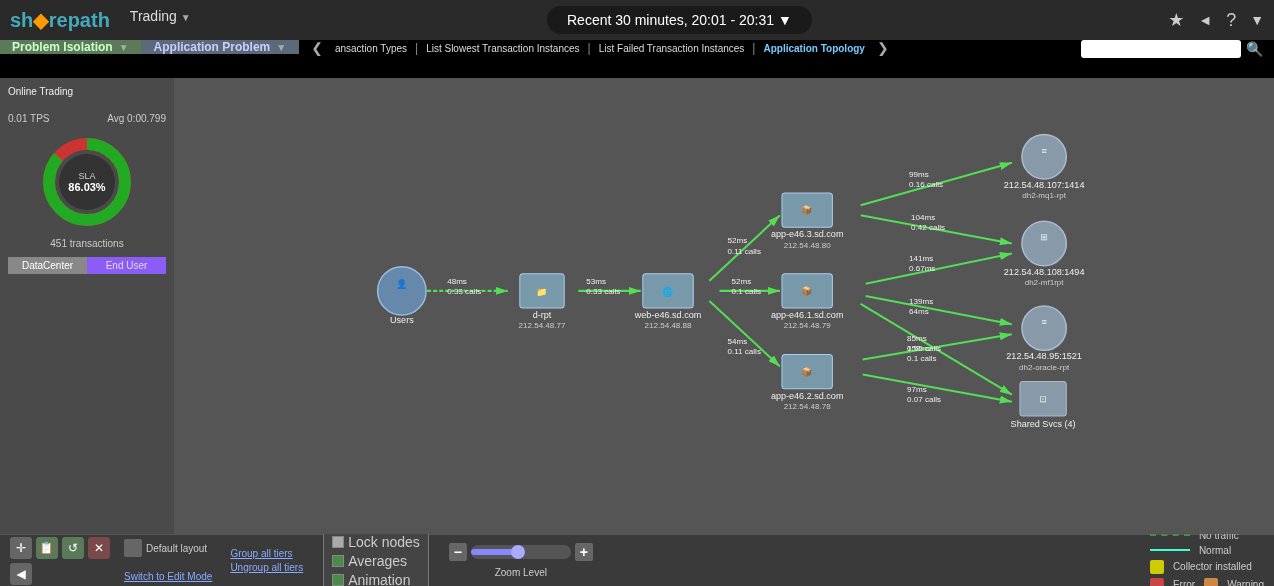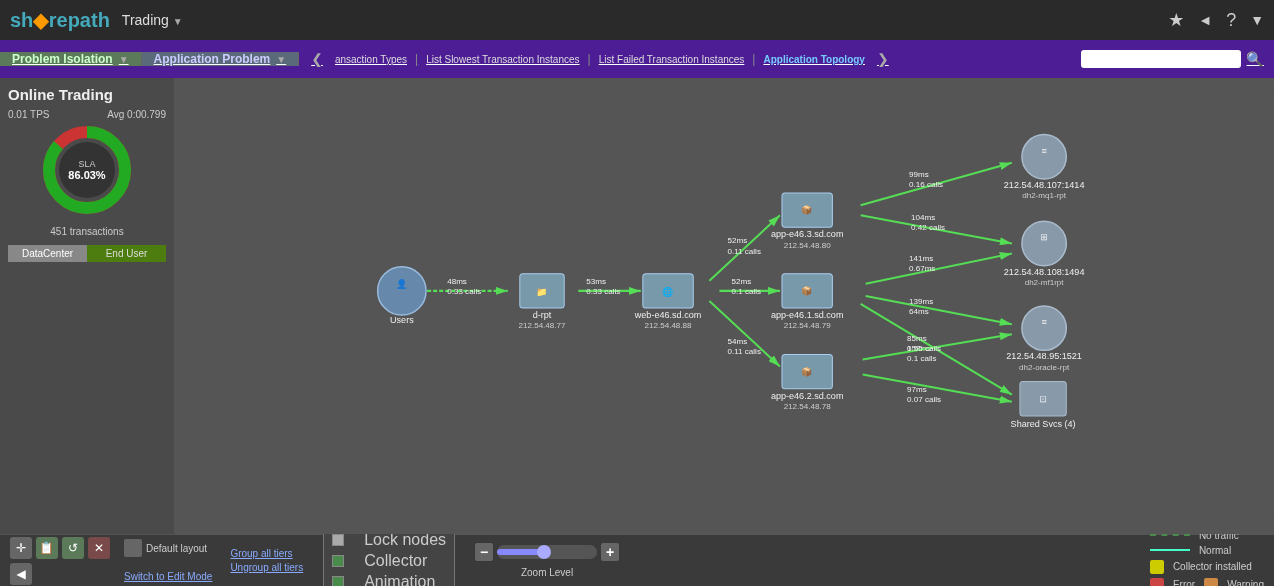--- a/index.html
+++ b/index.html
@@ -7,40 +7,39 @@
 
     
     #top-bar {
       background: #2a2a2a;
       height: 40px;
       display: flex;
       align-items: center;
       padding: 0 10px;
       justify-content: space-between;
     }
-    #logo-area { display: flex; align-items: center; gap: 12px; }
+    #logo-area { display: flex; align-items: flex-start; gap: 20px; }
     #logo-text { font-size: 20px; font-weight: bold; color: #fff; }
     #logo-text span { color: #4ab; }
     #app-name { color: #ddd; font-size: 14px; }
     #time-display {
       background: #1a1a1a;
       border-radius: 20px;
       padding: 6px 20px;
       font-size: 14px;
       color: #fff;
     }
     #top-right { display: flex; align-items: center; gap: 14px; color: #ccc; font-size: 18px; }
 
     
     #nav-bar {
-      background: #4c1d95;
+      background: #000000;
       height: 38px;
       display: flex;
-      align-items: center;
-      text-decoration: underline;
+      align-items: flex-start;
     }
     .nav-dropdown {
       display: flex;
       align-items: center;
       padding: 0 12px;
       font-size: 12px;
       font-weight: bold;
       cursor: pointer;
       gap: 6px;
       border-right: 1px solid #666;
@@ -101,30 +100,31 @@
 
     
     #left-panel {
       width: 175px;
       background: #4a4a4a;
       border-right: 1px solid #555;
       flex-shrink: 0;
       padding: 8px;
     }
     #online-trading-title {
-      font-size: 15px;
-      font-weight: bold;
+      font-size: 10px;
+      font-weight: normal;
       color: #eee;
-      margin-bottom: 6px;
+      margin-bottom: 16px;
     }
     #tps-row {
       display: flex;
       justify-content: space-between;
       font-size: 10px;
       color: #ccc;
+      margin-bottom: 8px;
     }
     #sla-circle-container {
       display: flex;
       justify-content: center;
       margin-bottom: 6px;
       align-items: flex-end;
     }
     #transactions-text {
       text-align: center;
       font-size: 10px;
@@ -133,21 +133,21 @@
     }
     #datacenter-tabs {
       display: flex;
     }
     .dc-tab {
       flex: 1;
       text-align: center;
       padding: 3px 0;
       font-size: 10px;
       cursor: pointer;
-      background: #4d7c0f;
+      background: #8b5cf6;
       color: #ddd;
     }
     .dc-tab.active {
       background: #888;
       color: #fff;
     }
 
     
     #topology-area {
       flex: 1;
@@ -179,21 +179,21 @@
       display: flex; align-items: center; justify-content: center;
       cursor: pointer;
       font-size: 12px;
     }
     #layout-section { display: flex; flex-direction: column; gap: 14px; margin-left: 4px; }
     .layout-row { display: flex; align-items: center; gap: 4px; font-size: 10px; color: #ccc; }
     .layout-icon { width: 18px; height: 18px; background: #666; border-radius: 2px; display: inline-block; }
     #group-section { display: flex; flex-direction: column; gap: 3px; margin-left: 8px; }
     .group-link { color: #8af; font-size: 10px; cursor: pointer; text-decoration: underline; }
     #checkbox-section { display: flex; flex-direction: column; gap: 3px; margin-left: 10px; border: 1px solid #777; padding: 4px 8px; border-radius: 3px; background: #444; }
-    .cb-row { display: flex; align-items: center; gap: 20px; font-size: 16px; color: #ccc; }
+    .cb-row { display: flex; align-items: center; gap: 4px; font-size: 14px; color: #ccc; }
     .cb-box { width: 12px; height: 12px; background: #aaa; border: 1px solid #888; display: inline-block; cursor: pointer; }
     .cb-box.checked { background: #4a8a4a; }
     #zoom-section { display: flex; align-items: center; gap: 6px; margin-left: 10px; flex-direction: column; }
     #zoom-controls { display: flex; align-items: center; gap: 4px; }
     .zoom-btn { width: 18px; height: 18px; background: #666; border-radius: 2px; display: flex; align-items: center; justify-content: center; cursor: pointer; font-size: 14px; color: #fff; font-weight: bold; }
     #zoom-slider-container { position: relative; width: 100px; height: 14px; background: #555; border-radius: 7px; }
     #zoom-slider-fill { position: absolute; left: 0; top: 50%; transform: translateY(-50%); width: 50%; height: 6px; background: #88f; border-radius: 3px; }
     #zoom-thumb { position: absolute; left: 47%; top: 50%; transform: translate(-50%, -50%); width: 14px; height: 14px; background: #aaf; border-radius: 50%; cursor: pointer; }
     #zoom-label { font-size: 10px; color: #ccc; }
     #legend-section { margin-left: auto; display: flex; flex-direction: column; gap: 4px; }
@@ -216,20 +216,21 @@
 <div id="top-bar">
   <div id="logo-area">
     <div id="logo-text">
       <span style="color:#4ab">sh</span><span style="color:#f90">◆</span><span>repath</span>
     </div>
     <div id="app-name">
       <span>Trading</span>
       <span style="font-size:10px;color:#aaa;">▼</span>
     </div>
   </div>
+  <div id="time-display">Recent 30 minutes, 20:01 - 20:31 ▼</div>
   <div id="top-right">
     <span>★</span>
     <span style="font-size:14px;">◄</span>
     <span>?</span>
     <span style="font-size:14px;">▼</span>
   </div>
 </div>
 
 <div id="nav-bar">
   <div id="problem-isolation-nav" class="nav-dropdown">
@@ -425,21 +426,21 @@
     <span class="group-link">Ungroup all tiers</span>
   </div>
 
   <div id="checkbox-section">
     <div class="cb-row">
       <span class="cb-box"></span>
       <span>Lock nodes</span>
     </div>
     <div class="cb-row">
       <span class="cb-box checked"></span>
-      <span>Collector</span>
+      <span>Averages</span>
     </div>
     <div class="cb-row">
       <span class="cb-box checked"></span>
       <span>Animation</span>
     </div>
   </div>
 
   <div id="zoom-section">
     <div id="zoom-controls">
       <div class="zoom-btn">−</div>

